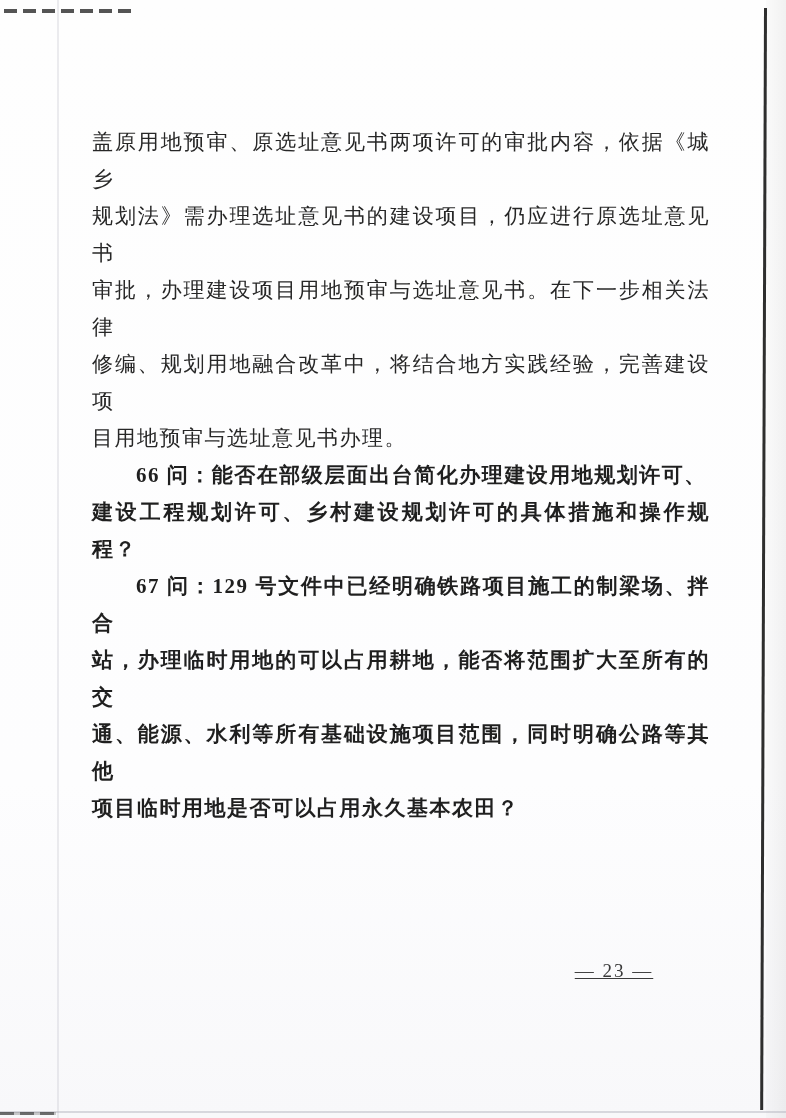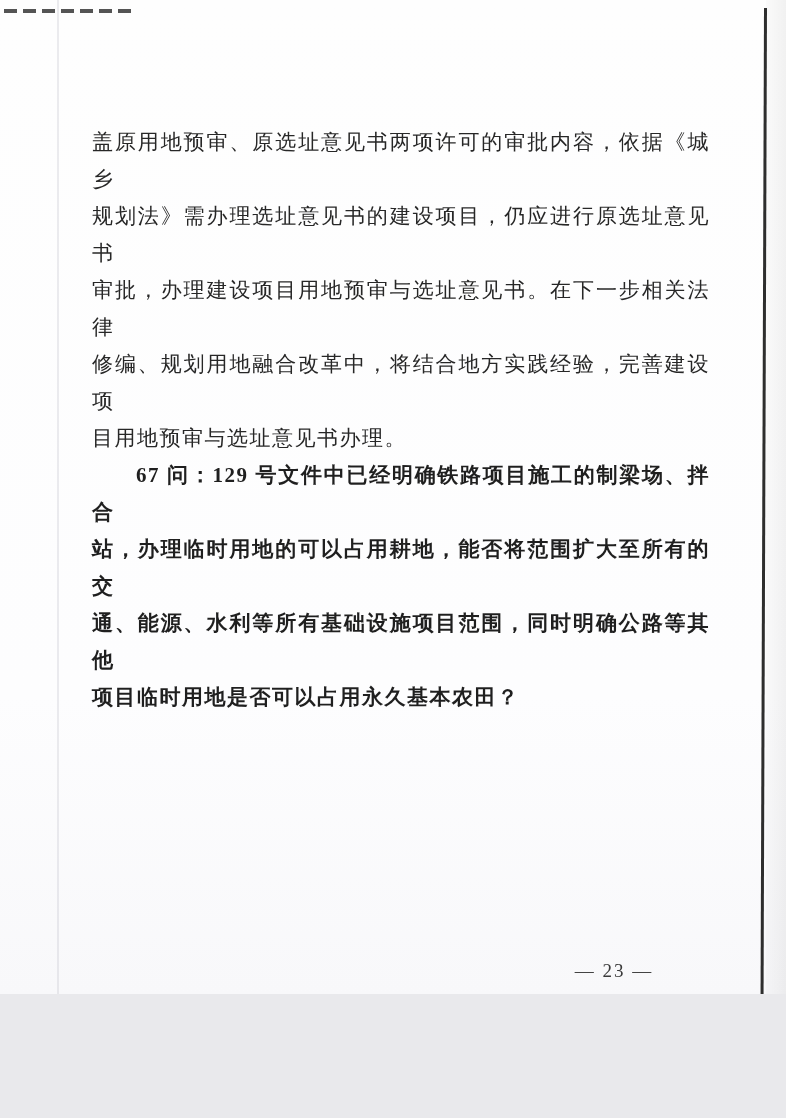--- a/index.html
+++ b/index.html
@@ -1,35 +1,35 @@
 <!DOCTYPE html>
 <html><head>
 <meta charset="utf-8">
 <style>
   html,body { margin:0; padding:0; background:#e9e9ec; }
   .page {
     position:relative;
-    width:786px; height:994px;
+    width:786px; height:1118px;
     margin:0 auto;
     background:linear-gradient(180deg,#fefefe 0%,#fdfdfe 70%,#f8f8fa 100%);
     overflow:hidden;
     font-family:"Liberation Serif","DejaVu Serif",serif;
   }
   .textblock {
     position:absolute; left:92px; top:124px; width:618px;
     color:#272727; font-size:21px; line-height:37px; letter-spacing:1.5px;
     text-align:justify;
   }
   .textblock p { margin:0; white-space:pre-line; }
   .indent { text-indent:44px; }
   .q { font-weight:bold; color:#1f1f1f; }
   .ans-label { font-weight:bold; color:#1f1f1f; }
   .page-number {
     position:absolute; left:552px; top:960px; width:124px;
-    text-align:center; font-size:19px; letter-spacing:2px; color:#3a3a3a;
+    text-align:center; font-size:19px; letter-spacing:2px; color:#3a3a3a;text-decoration:underline;
   }
   
   .mark-top-left {
     position:absolute; left:4px; top:9px; width:132px; height:4px;
     background:repeating-linear-gradient(90deg,#2f2f2f 0 13px,transparent 13px 19px);
     opacity:.82;
   }
   .rule-right {
     position:absolute; left:764px; top:8px; width:2.5px; height:1102px;
     background:#1c1c1c; transform:rotate(0.2deg); transform-origin:top center;
@@ -66,20 +66,22 @@
   <div class="mark-bottom-left"></div>
 
   <div class="textblock">
 
     <p>盖原用地预审、原选址意见书两项许可的审批内容，依据《城乡
 规划法》需办理选址意见书的建设项目，仍应进行原选址意见书
 审批，办理建设项目用地预审与选址意见书。在下一步相关法律
 修编、规划用地融合改革中，将结合地方实践经验，完善建设项
 目用地预审与选址意见书办理。</p>
 
+    <p class="q indent">66 问：能否在部级层面出台简化办理建设用地规划许可、
+建设工程规划许可、乡村建设规划许可的具体措施和操作规程？</p>
 
 
     <p class="q indent">67 问：129 号文件中已经明确铁路项目施工的制梁场、拌合
 站，办理临时用地的可以占用耕地，能否将范围扩大至所有的交
 通、能源、水利等所有基础设施项目范围，同时明确公路等其他
 项目临时用地是否可以占用永久基本农田？</p>
 
   </div>
 
   <div class="page-number">— 23 —</div>

